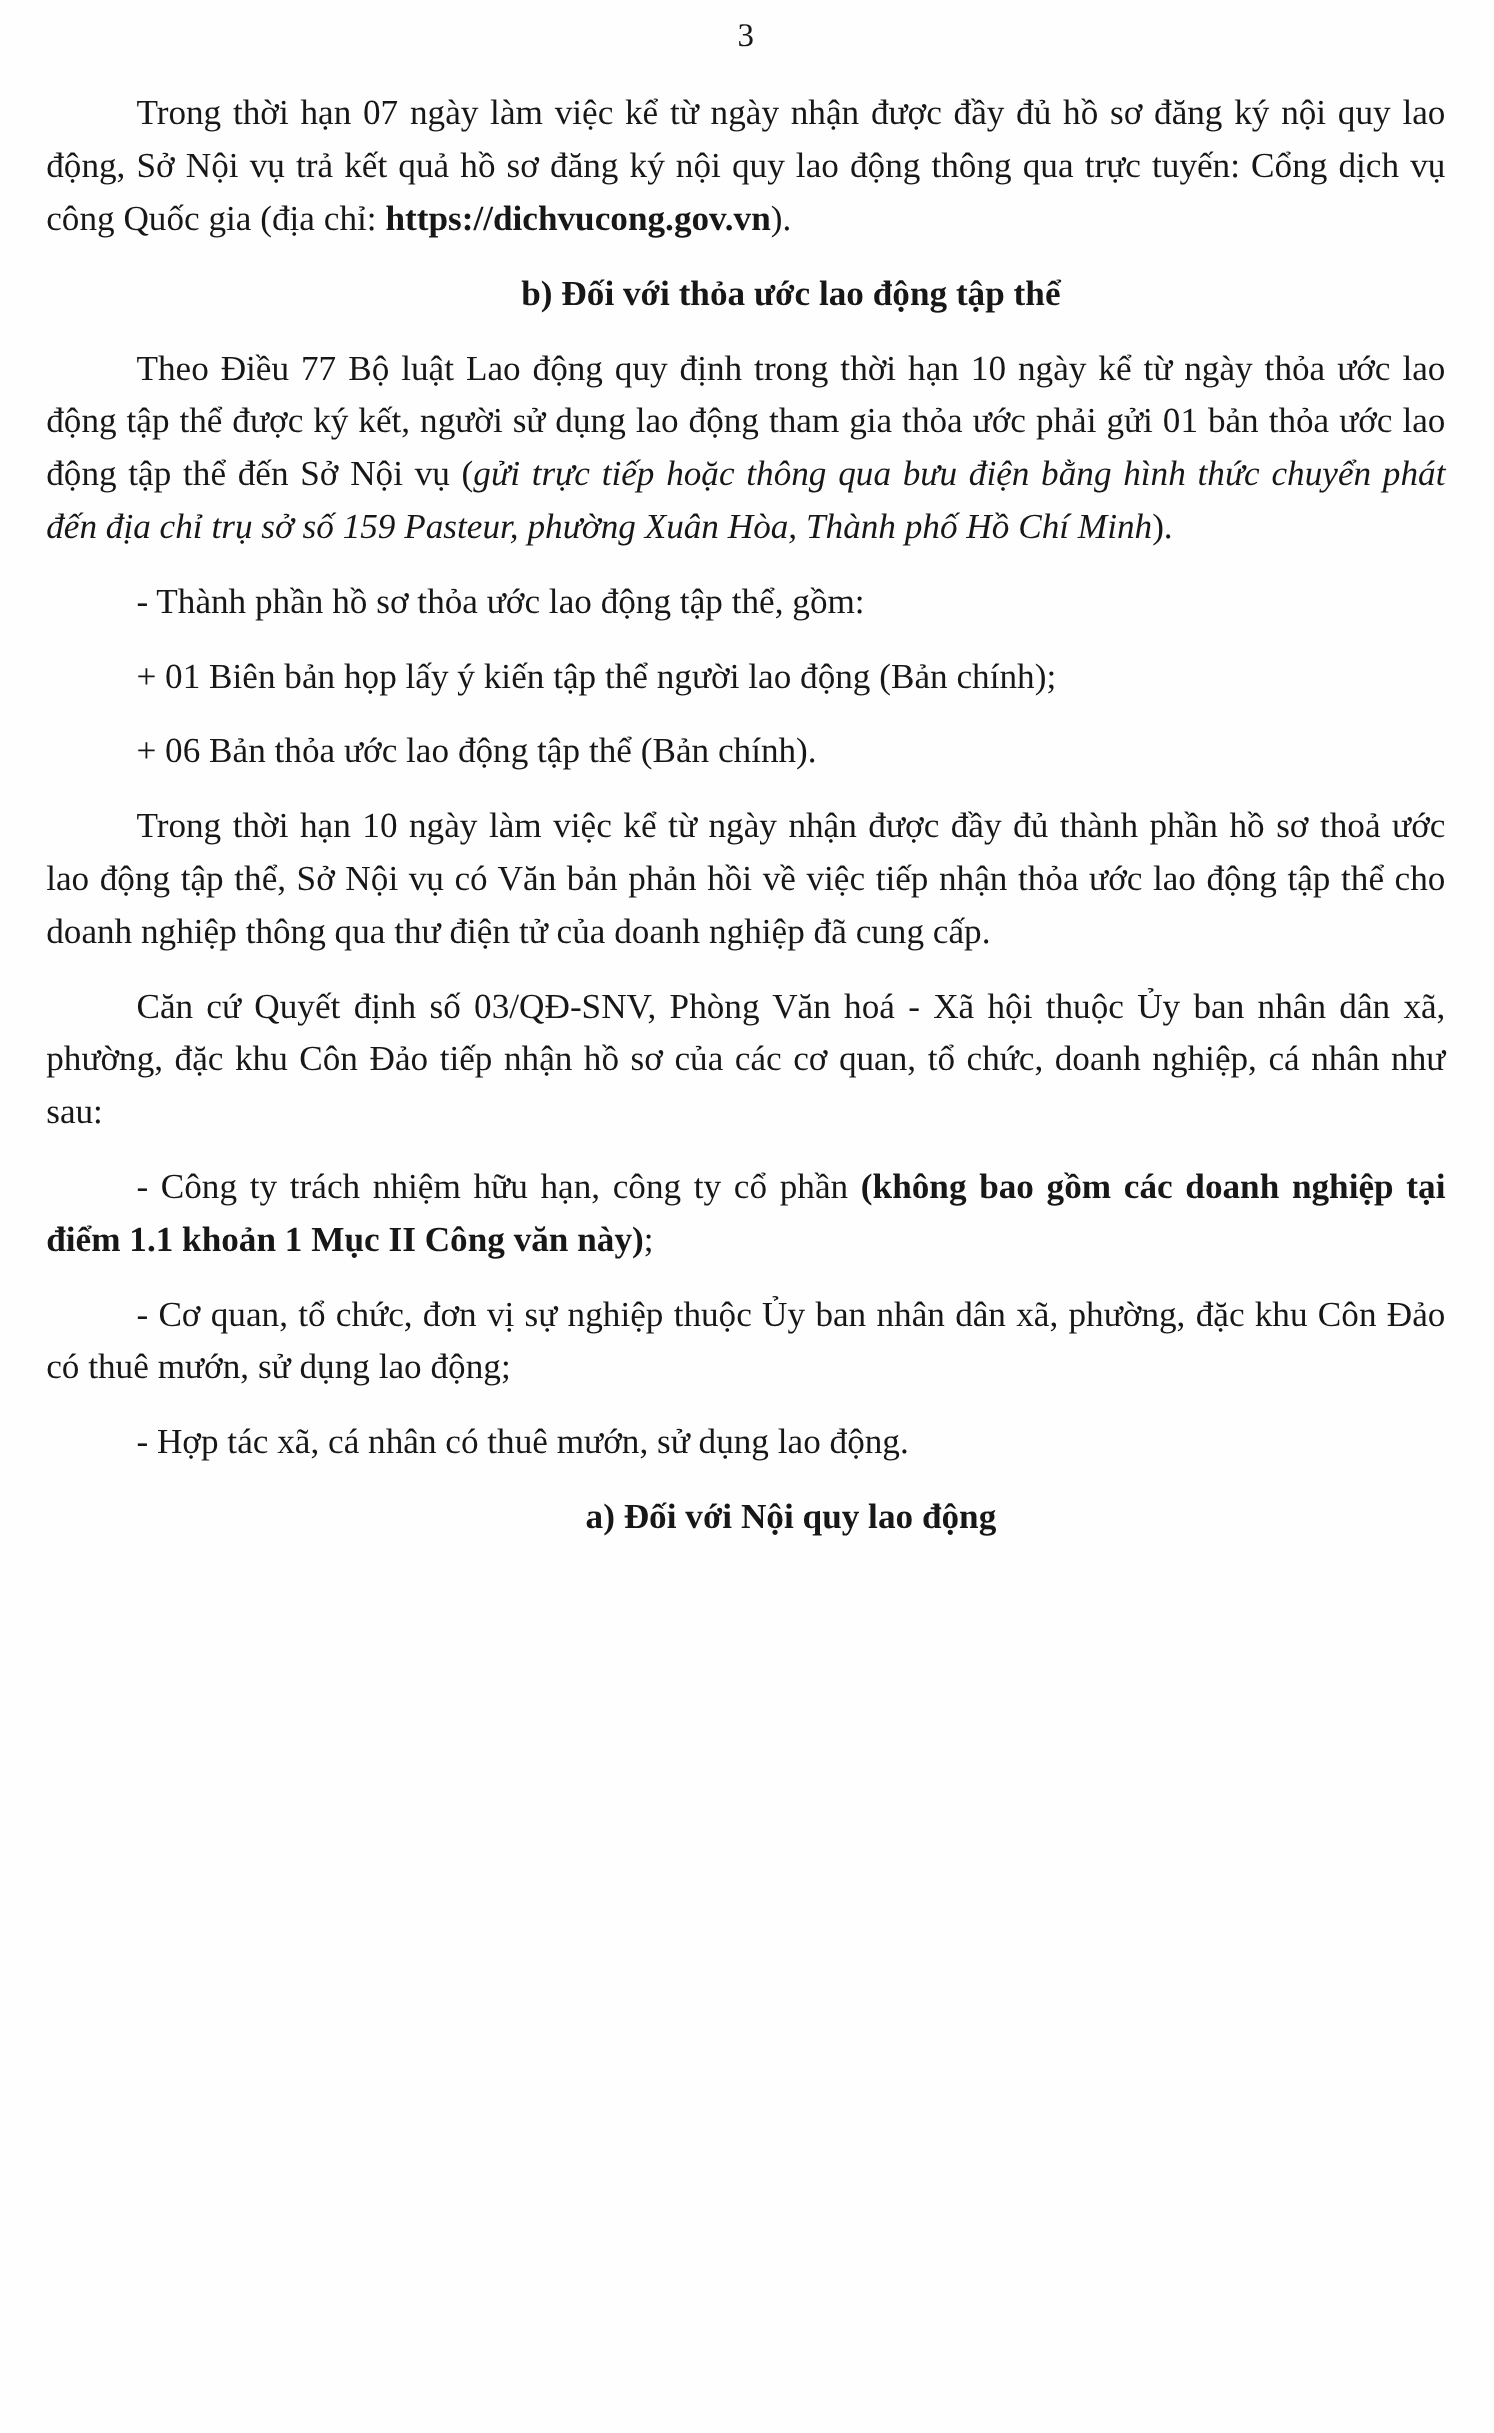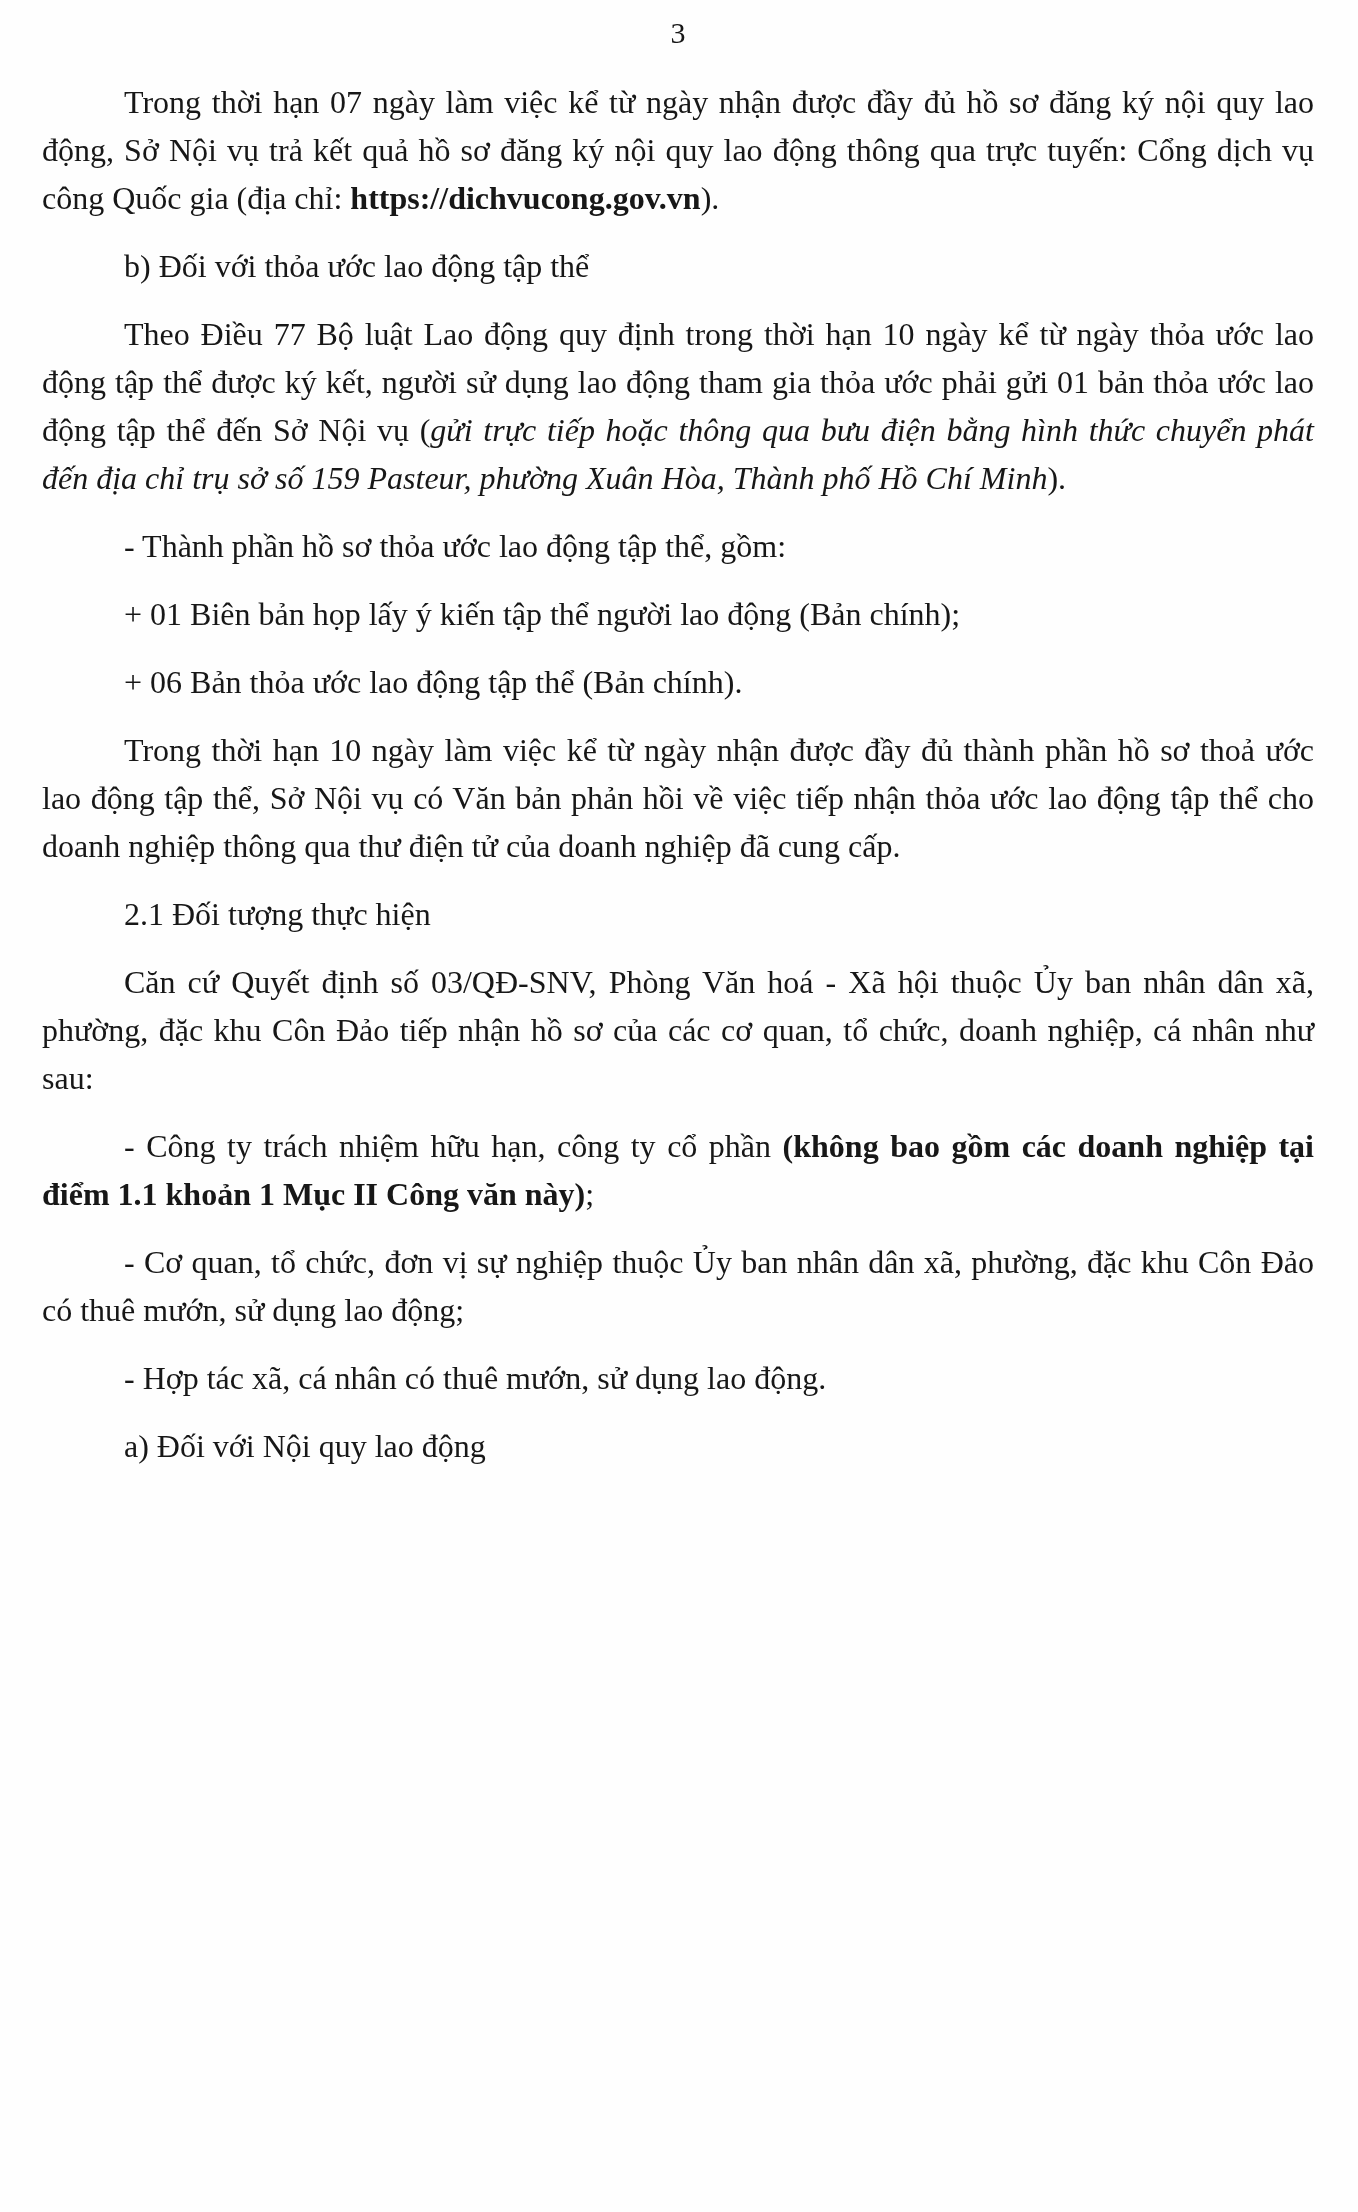--- a/index.html
+++ b/index.html
@@ -23,22 +23,22 @@
     font-size: 30px;
     margin: 0 0 28px 0;
   }
   p.para {
     margin: 0 0 20px 0;
     line-height: 1.5;
     text-align: justify;
     text-indent: 82px;
   }
   p.heading {
-    font-weight: normal;
-    text-align: left;
+    font-weight: bold;
+    text-align: center;
   }
   .run-italic { font-style: italic; }
   .run-bold { font-weight: bold; }
   a.doc-link {
     font-weight: bold;
     color: inherit;
     cursor: pointer;
   }
 </style>
 </head>
@@ -58,21 +58,20 @@
 
   <p class="para">- Thành phần hồ sơ thỏa ước lao động tập thể, gồm:</p>
 
   <p class="para">+ 01 Biên bản họp lấy ý kiến tập thể người lao động (Bản chính);</p>
 
   <p class="para">+ 06 Bản thỏa ước lao động tập thể (Bản chính).</p>
 
   <p class="para">Trong thời hạn 10 ngày làm việc kể từ ngày nhận được đầy đủ thành phần hồ sơ thoả ước lao động tập thể, Sở Nội vụ có Văn bản phản hồi về việc tiếp nhận thỏa ước lao động tập thể cho doanh nghiệp thông qua thư điện tử của doanh nghiệp đã cung cấp.</p>
 
 
-  <p class="para heading">2.1 Đối tượng thực hiện</p>
 
   <p class="para">Căn cứ Quyết định số 03/QĐ-SNV, Phòng Văn hoá - Xã hội thuộc Ủy ban nhân dân xã, phường, đặc khu Côn Đảo tiếp nhận hồ sơ của các cơ quan, tổ chức, doanh nghiệp, cá nhân như sau:</p>
 
   <p class="para"><span>- Công ty trách nhiệm hữu hạn, công ty cổ phần </span><span class="run-bold">(không bao gồm các doanh nghiệp tại điểm 1.1 khoản 1 Mục II Công văn này)</span><span>;</span></p>
 
 
   <p class="para">- Cơ quan, tổ chức, đơn vị sự nghiệp thuộc Ủy ban nhân dân xã, phường, đặc khu Côn Đảo có thuê mướn, sử dụng lao động;</p>
 
   <p class="para">- Hợp tác xã, cá nhân có thuê mướn, sử dụng lao động.</p>
 

